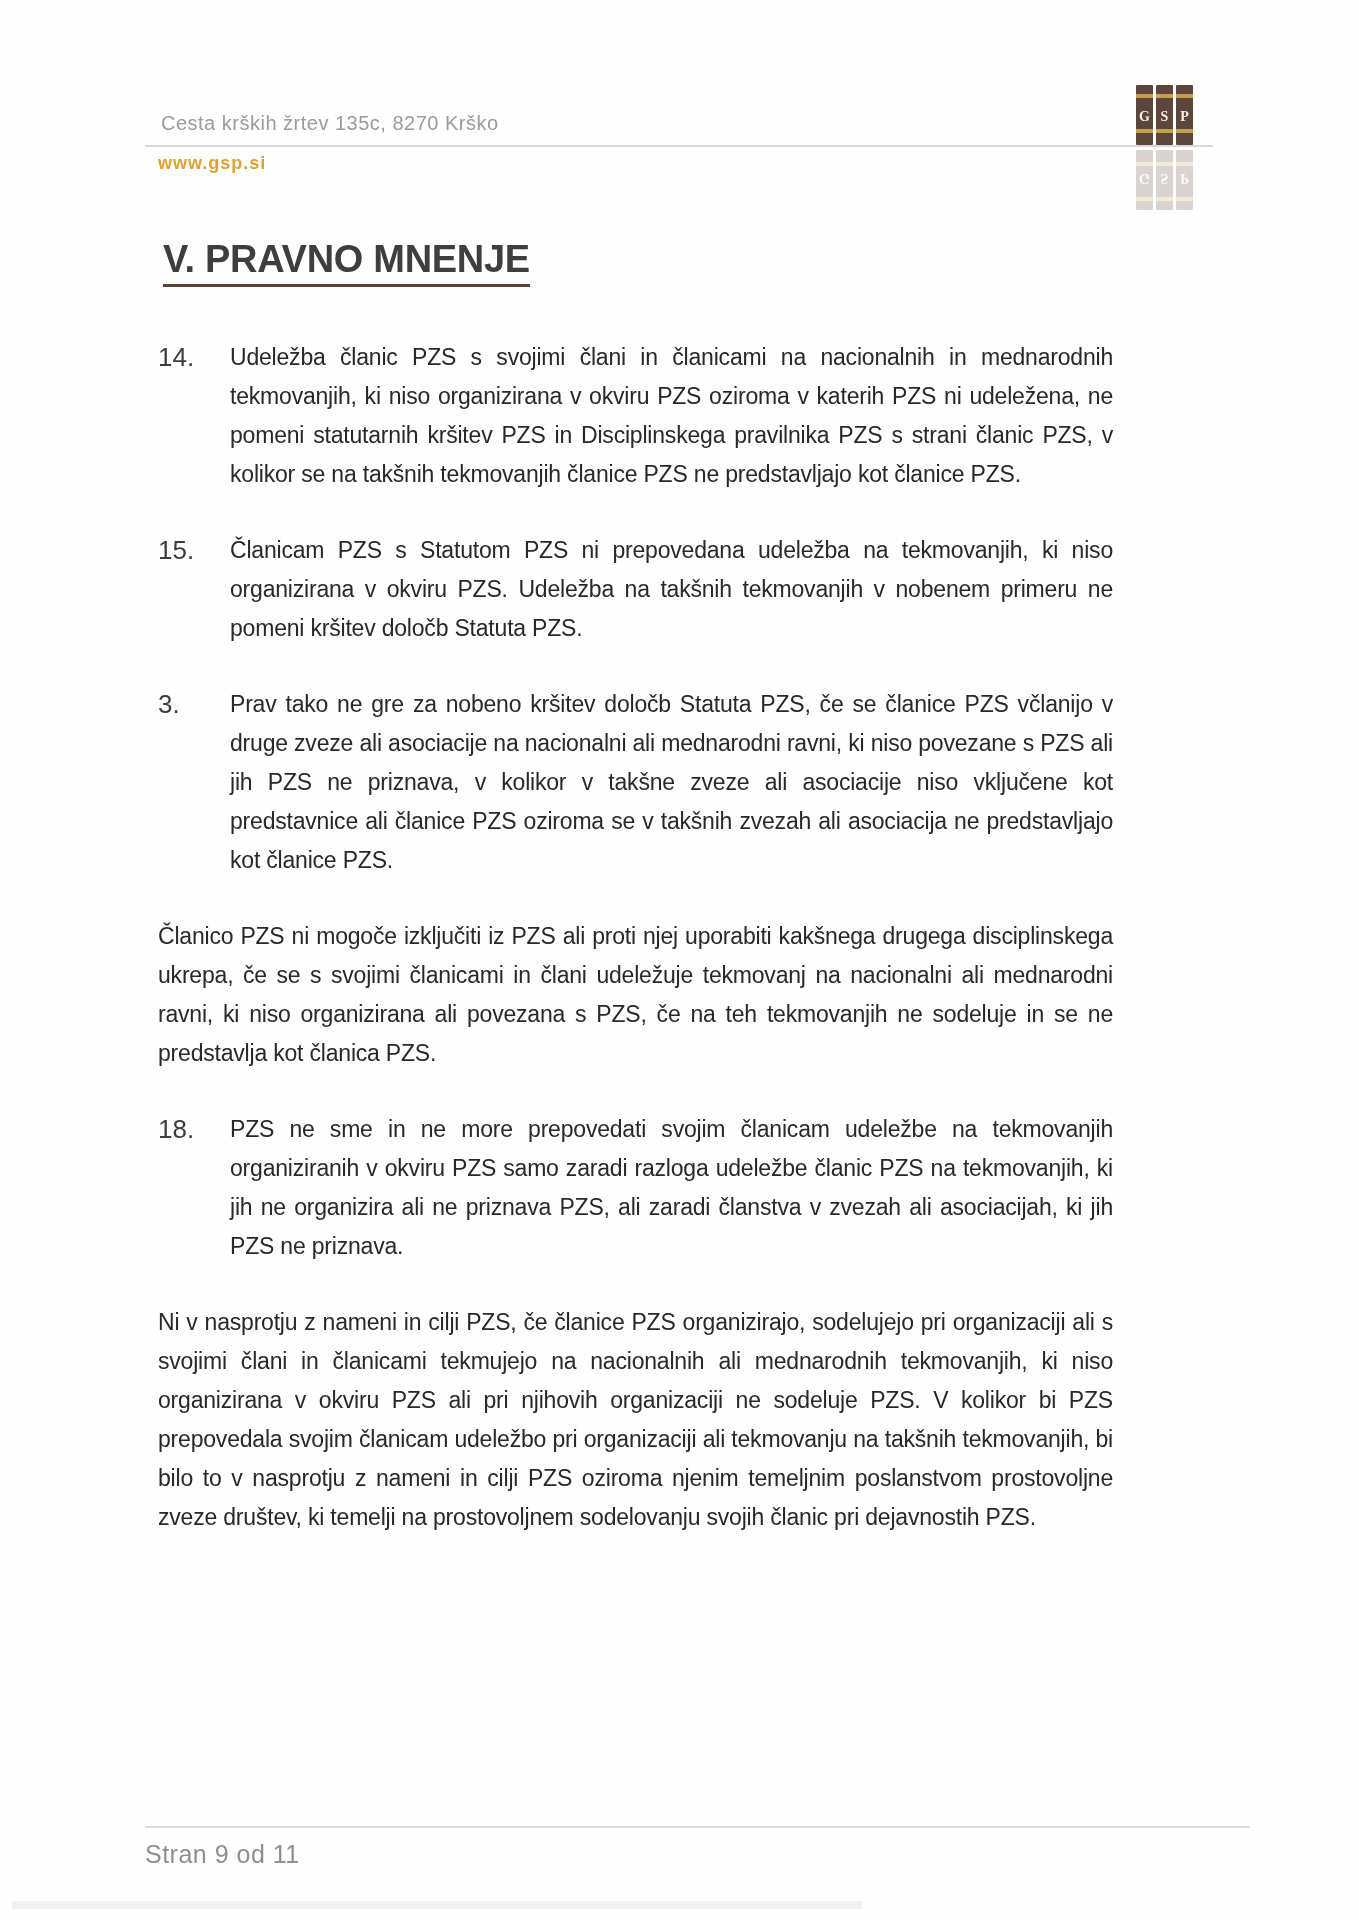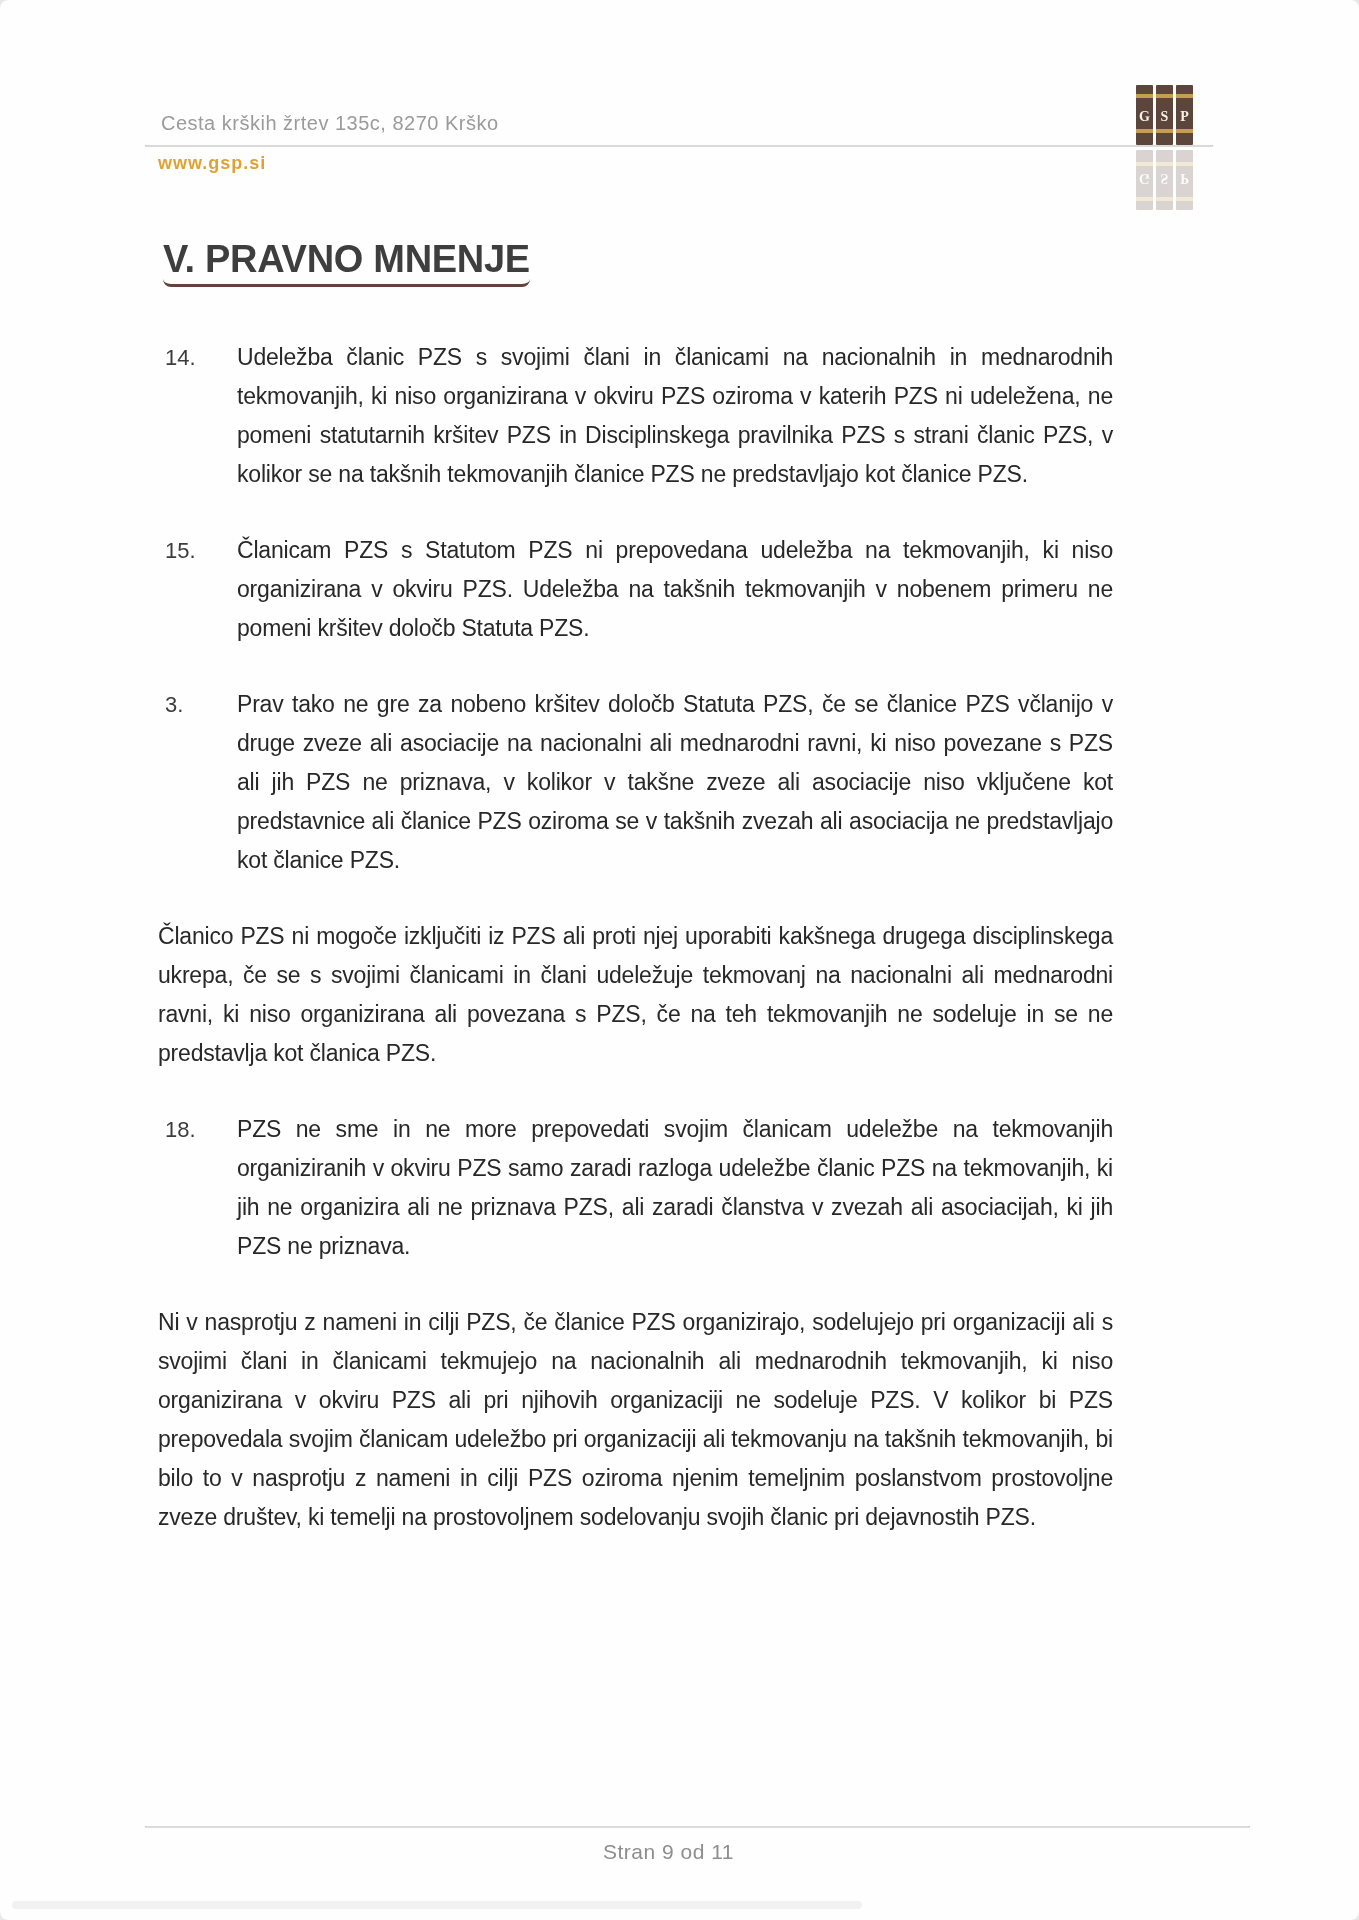--- a/index.html
+++ b/index.html
@@ -1,15 +1,15 @@
 <!DOCTYPE html>
 <html><head>
 <meta charset="utf-8">
 <style>
-  * { margin: 0; padding: 0; box-sizing: border-box; border-radius: 8px; }
+  * { margin: 0; padding: 0; box-sizing: border-box; }
   html, body { background: #e8e8e8; }
   body { font-family: "Liberation Sans", sans-serif; }
 
   .page {
     position: relative;
     width: 1359px;
     height: 1920px;
     background: #fefefe;
     margin: 0 auto;
     overflow: hidden;
@@ -88,25 +88,24 @@
     left: 158px; top: 338px;
     width: 955px;
     list-style: none;
   }
   .opinion-item {
     display: flex;
     margin-bottom: 37px;
   }
   .item-number {
     flex: 0 0 72px;
-    font-size: 22px;
+    font-size: 26px;
     font-weight: 400;
     color: #3c3c3c;
     line-height: 39px;
-    margin-left: 7px;
   }
   .item-text {
     flex: 1 1 auto;
     width: 883px;
     font-size: 23px;
     font-weight: 400;
     color: #282828;
     line-height: 39px;
     letter-spacing: -0.2px;
     text-align: justify;
@@ -117,23 +116,23 @@
     position: absolute;
     left: 145px; top: 1826px;
     width: 1105px; height: 2px;
     background: #454545;
     border-bottom: 2px solid #dcdcdc;
   }
   .footer-page {
     position: absolute;
     left: 145px; top: 1840px;
     width: 1105px;
-    text-align: center;
+    text-align: left;
     padding-right: 58px;
-    font-size: 21px;
+    font-size: 25px;
     letter-spacing: 0.5px;
     color: #8e8e8e;
     font-weight: 400;
   }
 
   
   .scan-artifact {
     position: absolute;
     left: 12px; top: 1901px;
     width: 850px; height: 8px;

